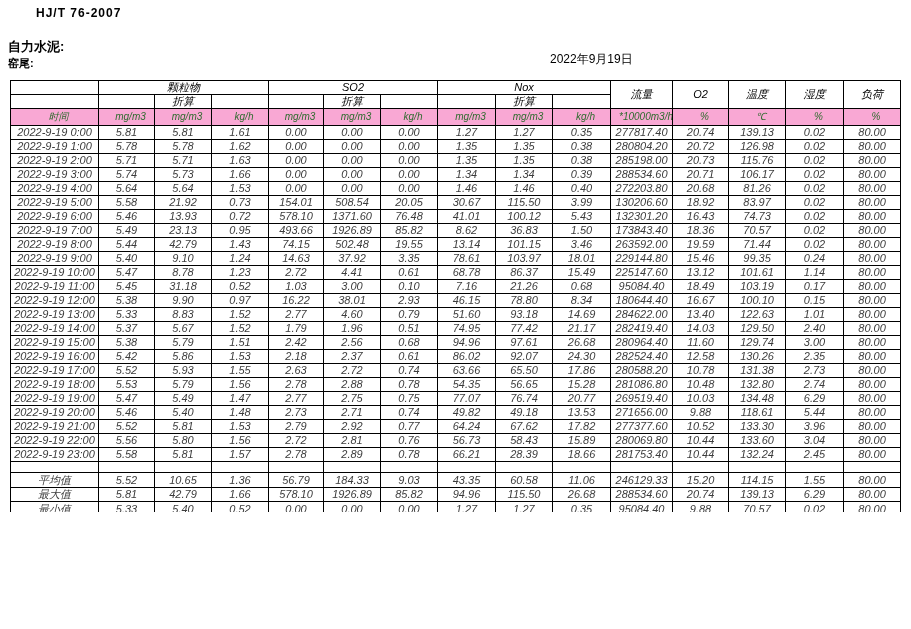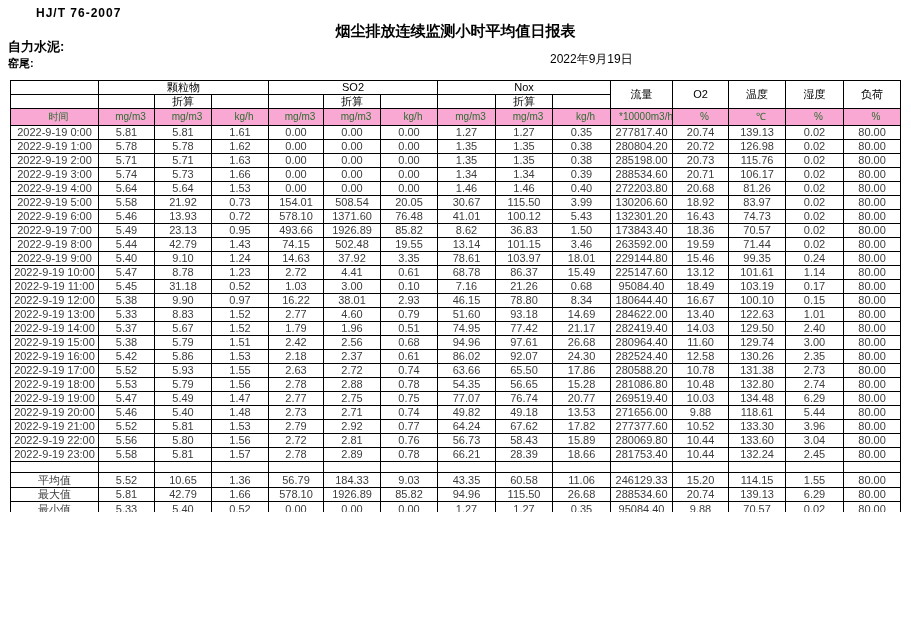--- a/index.html
+++ b/index.html
@@ -5,21 +5,21 @@
   * { margin:0; padding:0; box-sizing:border-box; }
   body { background:#fff; font-family:"Liberation Sans", sans-serif; }
   .page { position:relative; width:911px; height:512px; background:#fff; overflow:hidden; }
 
   .std-no { position:absolute; left:36px; top:6px; font-size:12px; font-weight:bold; color:#000; letter-spacing:1px; }
   .title { position:absolute; left:0; right:0; top:22px; text-align:center; font-size:15px; font-weight:bold; color:#000; }
   .company { position:absolute; left:8px; top:38px; font-size:13px; font-weight:bold; color:#000; }
   .location { position:absolute; left:8px; top:56px; font-size:11px; font-weight:bold; color:#000; }
   .date { position:absolute; left:550px; top:51px; font-size:12px; color:#000; }
 
-  table.report { position:absolute; left:10px; top:80px; border-collapse:collapse; table-layout:fixed; width:890px; }
+  table.report { position:absolute; left:10px; top:80px; border-collapse:collapse; table-layout:fixed; width:890px;font-style:italic; }
   table.report td { border:1px solid #000; text-align:center; vertical-align:middle;
                     font-size:11px; color:#3c3c3c; padding:0; height:14px; line-height:1.15;
                     white-space:nowrap; overflow:hidden; }
   tr.h1 td, tr.h2 td { color:#000; font-size:11px; height:14px; }
   tr.h3 td { background:#f9a8d4; color:#2f6b2f; font-size:10px; height:17px;padding-left:8px; }
   tr.spacer td { height:11px; }
   tbody tr td { height:14.7px; }
   tr.sumrow td { height:14.7px; }
   tr.sumrow td.lbl { color:#3c3c3c; }
   tr.total td.lbl2 { text-align:left; padding-left:20px; }
@@ -27,21 +27,20 @@
   .footer1 { position:absolute; left:10px; top:595px; font-size:11px; color:#000; }
   .footer2 { position:absolute; left:10px; top:611px; font-size:10px; color:#000; }
   .footer3 { position:absolute; left:170px; top:611px; font-size:11px; color:#000; }
 </style>
 </head>
 <body>
 
 <div class="page">
 
   <div class="std-no">HJ/T 76-2007</div>
-  <div class="title">烟尘排放连续监测小时平均值日报表</div>
   <div class="company">自力水泥:</div>
   <div class="location">窑尾:</div>
   <div class="date">2022年9月19日</div>
 
   <table class="report">
     <colgroup>
       <col style="width:88px">
       <col style="width:56px">
         <col style="width:57px">
         <col style="width:57px">

